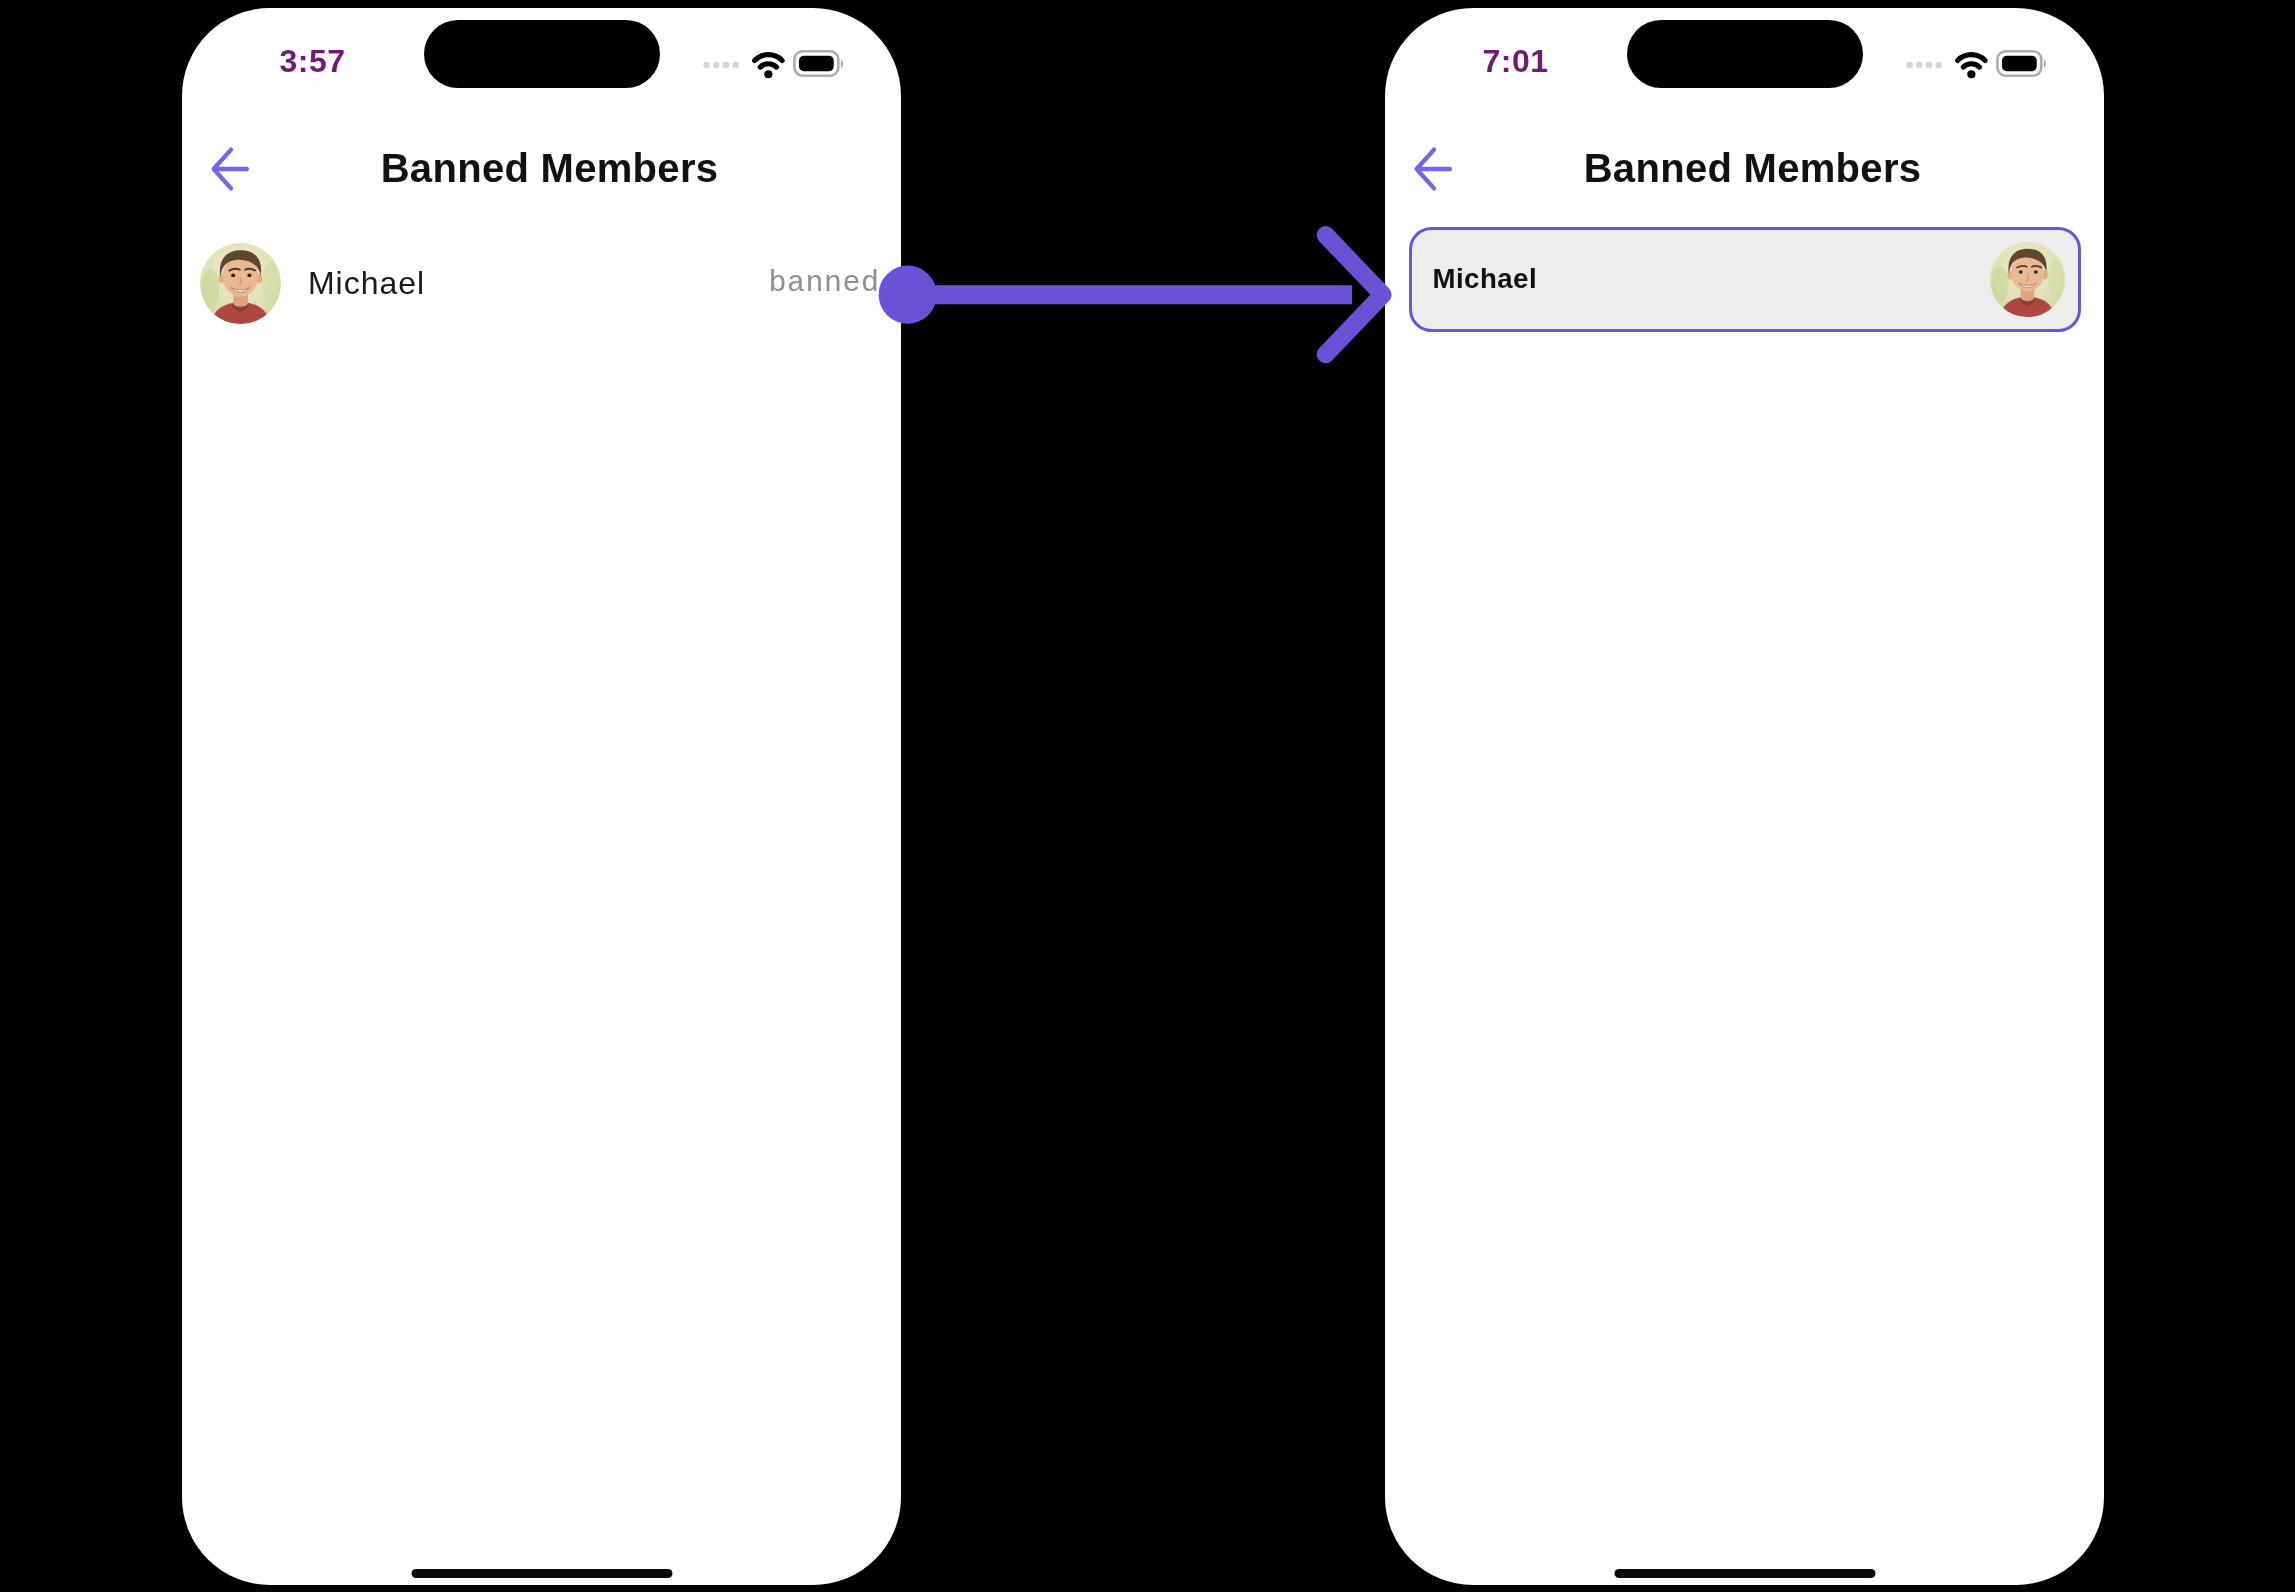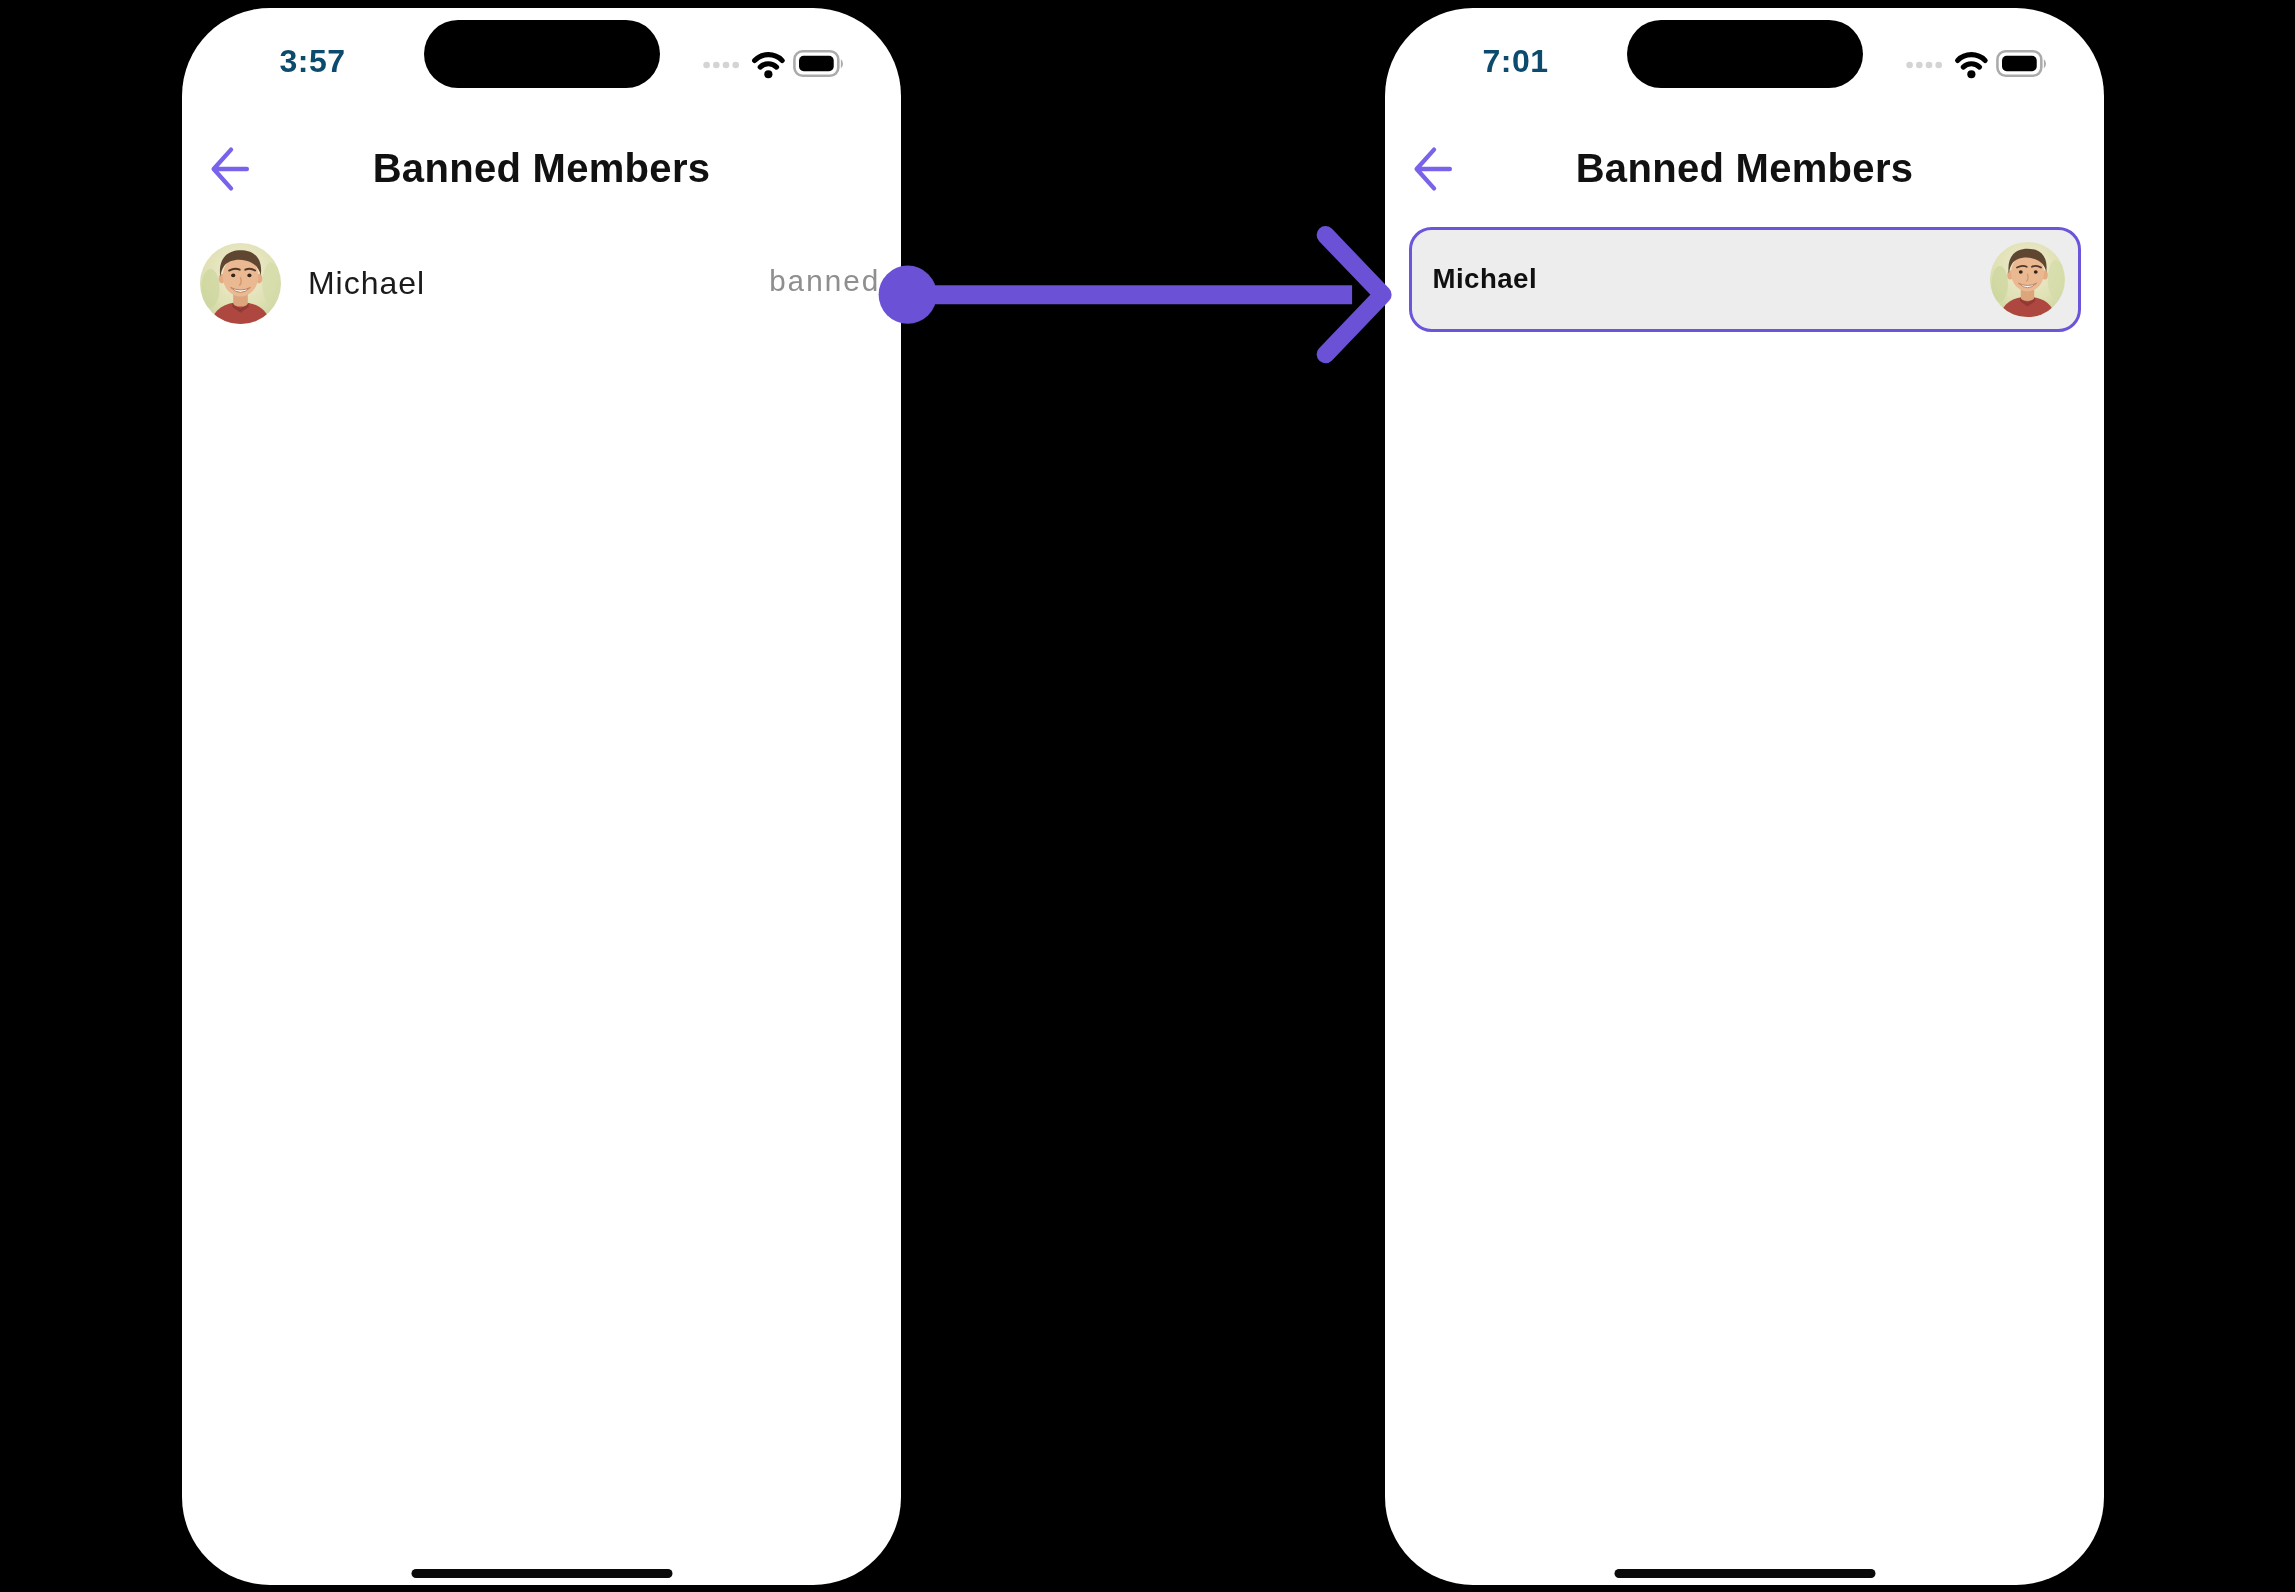--- a/index.html
+++ b/index.html
@@ -10,32 +10,32 @@
   .phone{
     position:absolute;top:7.7px;width:719px;height:1577px;background:#ffffff;
     border-radius:88px;overflow:hidden;
   }
   #phone-left{left:182px;}
   #phone-right{left:1385px;}
 
   
   .time{
     position:absolute;top:37px;left:77px;width:107px;text-align:center;
-    font-size:32px;font-weight:700;color:#0c4a6e;line-height:32px;letter-spacing:0.5px;
+    font-size:32px;font-weight:700;color:#701a75;line-height:32px;letter-spacing:0.5px;
   }
   .island{
     position:absolute;top:12.8px;left:50%;transform:translateX(-50%);
     width:236px;height:68px;background:#000;border-radius:36px;
   }
   .status-icons{position:absolute;top:40px;right:54px;width:145px;height:32px;}
 
   
   .back-btn{position:absolute;left:27.6px;top:138px;width:40px;height:46px;cursor:pointer;}
   .page-title{
-    position:absolute;top:140px;left:0;width:100%;text-align:center;
+    position:absolute;top:140px;left:8px;width:100%;text-align:center;
     font-size:40px;line-height:40px;font-weight:600;color:#111;letter-spacing:0.3px;
   }
 
   
   .member-row{
     position:absolute;left:18.4px;right:21.4px;top:235px;height:81px;
     display:flex;align-items:center;
   }
   .avatar{width:81px;height:81px;flex:0 0 auto;}
   .member-name{

